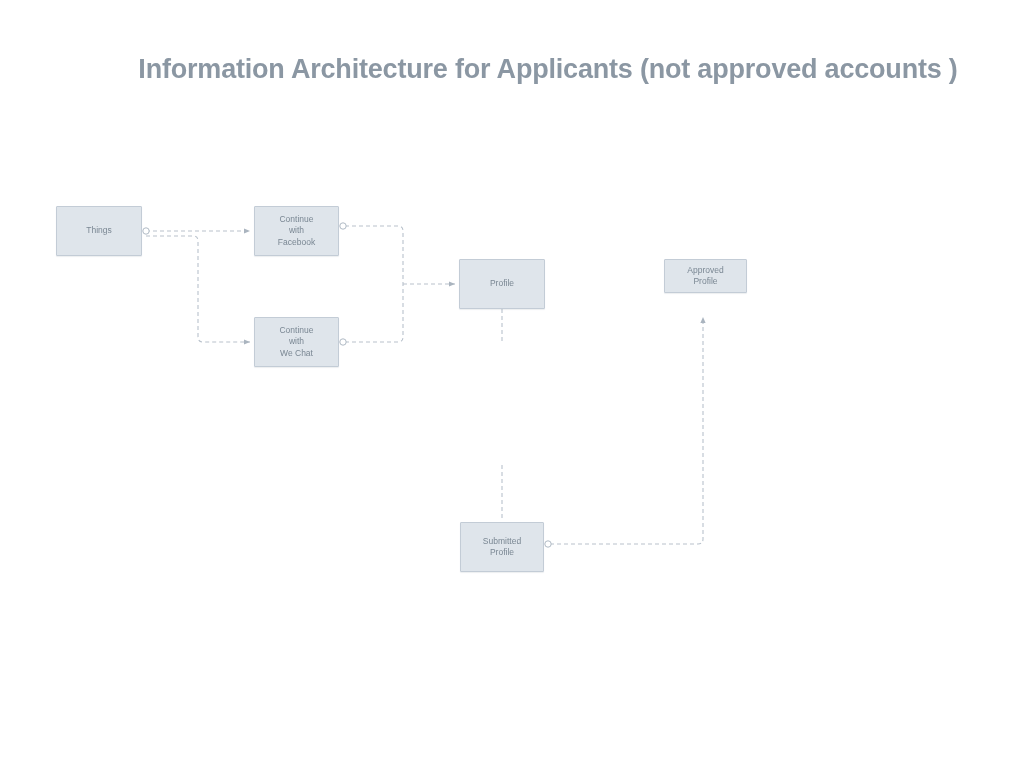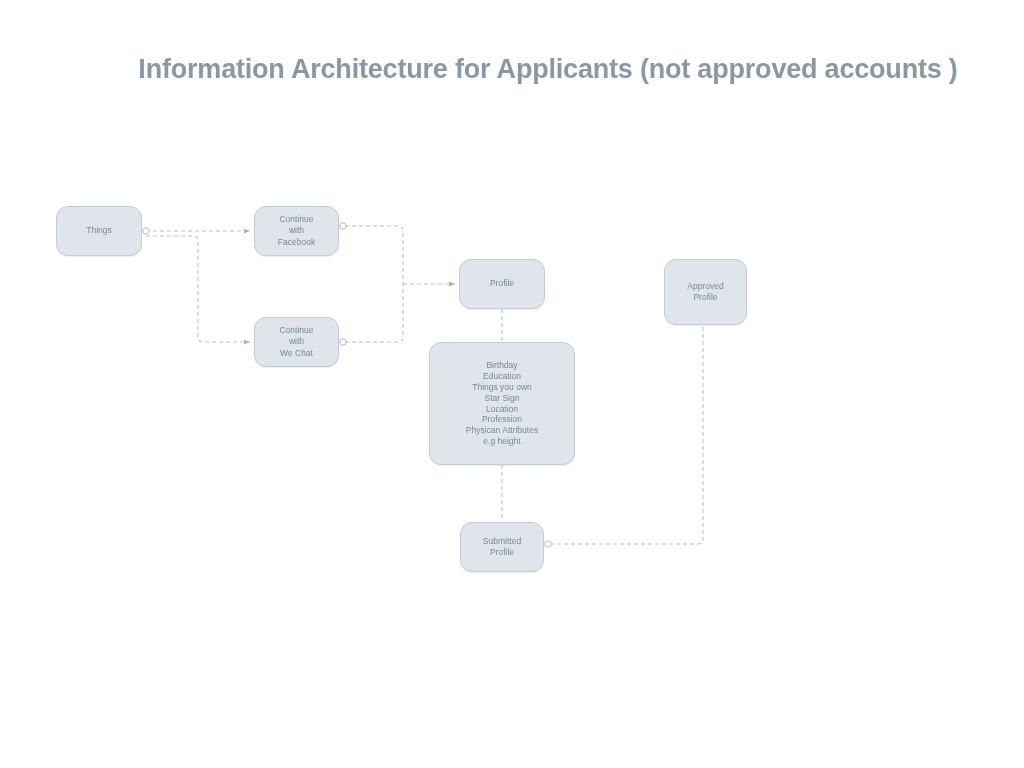--- a/index.html
+++ b/index.html
@@ -35,21 +35,21 @@
     top: 0;
     width: 1024px;
     height: 768px;
     pointer-events: none;
   }
   .node {
     position: absolute;
     box-sizing: border-box;
     background: #dfe5eb;
     border: 1px solid #c3ccd6;
-    border-radius: 12px;
+    border-radius: 1px;
     display: flex;
     align-items: center;
     justify-content: center;
     color: #7a8793;
     font-family: "Liberation Sans", sans-serif;
     font-size: 8.5px;
     line-height: 11.3px;
     text-align: center;
     box-shadow: 0 1px 1px rgba(150,160,172,0.18);
   }
@@ -130,34 +130,24 @@
   <div class="node" style="left:254px; top:317px; width:85px; height:50px;">
     <span class="lbl">Continue
 with
 We Chat</span>
   </div>
 
   <div class="node" style="left:459px; top:259px; width:86px; height:50px;">
     <span class="lbl">Profile</span>
   </div>
 
-  <div class="node attrs" style="left:429px; top:342px; width:146px; height:123px;">
-    <span class="lbl">Birthday
-Education
-Things you own
-Star Sign
-Location
-Profession
-Physican Attributes
-e.g height</span>
-  </div>
 
   <div class="node" style="left:460px; top:522px; width:84px; height:50px;">
     <span class="lbl">Submitted
 Profile</span>
   </div>
 
-  <div class="node" style="left:664px; top:259px; width:83px; height:66px;">
+  <div class="node" style="left:664px; top:259px; width:83px; height:34px;">
     <span class="lbl">Approved
 Profile</span>
   </div>
 
 </div>
 
 </body></html>

